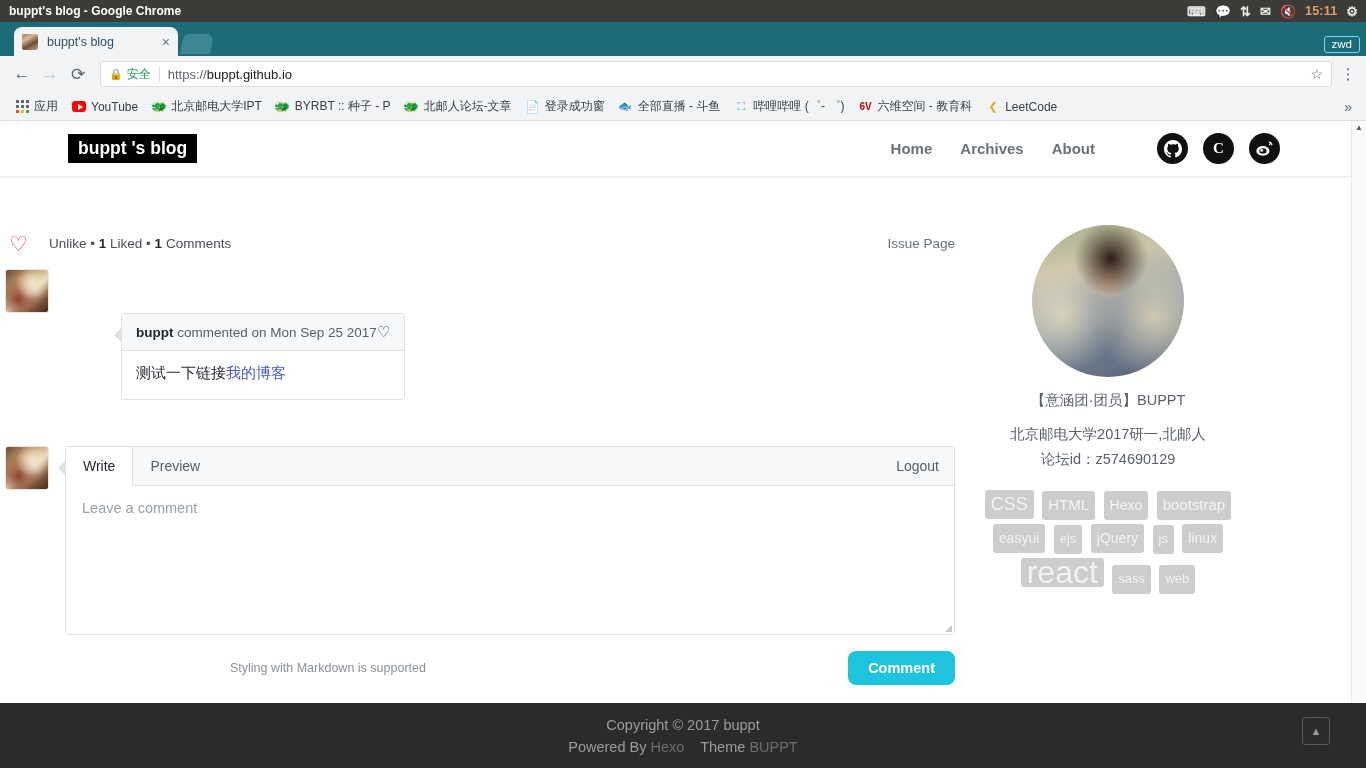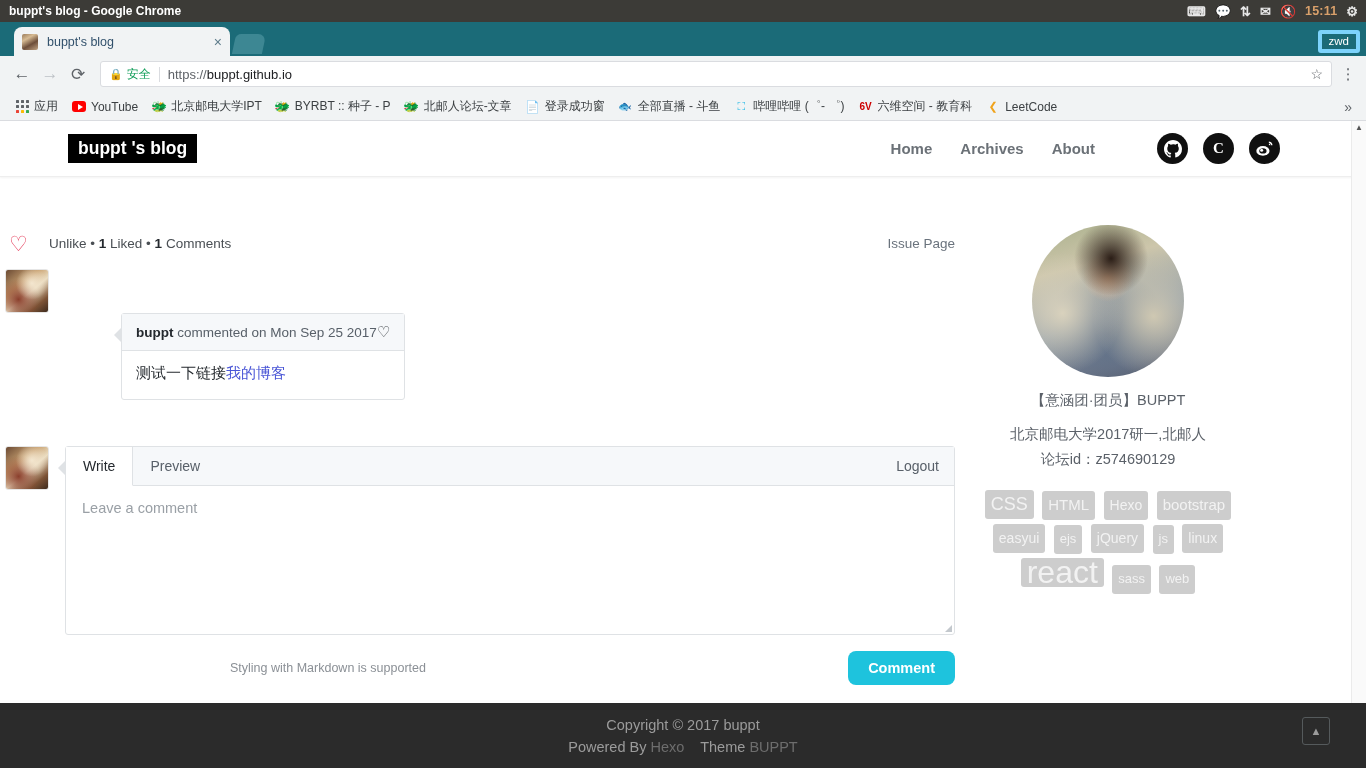--- a/index.html
+++ b/index.html
@@ -30,21 +30,21 @@
 
   
   .tabstrip {
     height: 34px; width: 100%;
     background: #1b6b78;
     position: relative;
     display: flex; align-items: flex-end;
   }
   .tab {
     margin-left: 14px;
-    width: 216px; height: 29px;
+    width: 164px; height: 29px;
     background: #f1f3f4;
     border-radius: 8px 8px 0 0;
     display: flex; align-items: center;
     padding: 0 8px;
     position: relative;
   }
   .tab-favicon {
     width: 16px; height: 16px; border-radius: 2px; flex: 0 0 16px;
     background: linear-gradient(150deg,#9a7b5a 0%, #d7bb93 30%, #6d4e3a 62%, #c0a383 100%);
   }
@@ -53,21 +53,21 @@
     white-space: nowrap; overflow: hidden; flex: 1;
   }
   .tab-close { color: #5d7b8a; font-size: 14px; line-height: 1; cursor: default; }
   .tab-newtab {
     width: 30px; height: 20px; margin-left: 4px; margin-bottom: 2px;
     background: #3d8793; border-radius: 5px 8px 0 0;
     transform: skewX(-12deg);
   }
   .profile-chip {
     position: absolute; right: 6px; bottom: 3px;
-    border: 4px solid #7dd3fc; border-radius: 3px;
+    border: 1px solid #7dd3fc; border-radius: 3px;
     color: #ffffff; font-size: 11.5px;
     padding: 1px 7px 2px 7px;
   }
 
   
   .toolbar {
     height: 37px; width: 100%;
     background: #f1f3f4;
     display: flex; align-items: center;
     padding: 0 8px;

